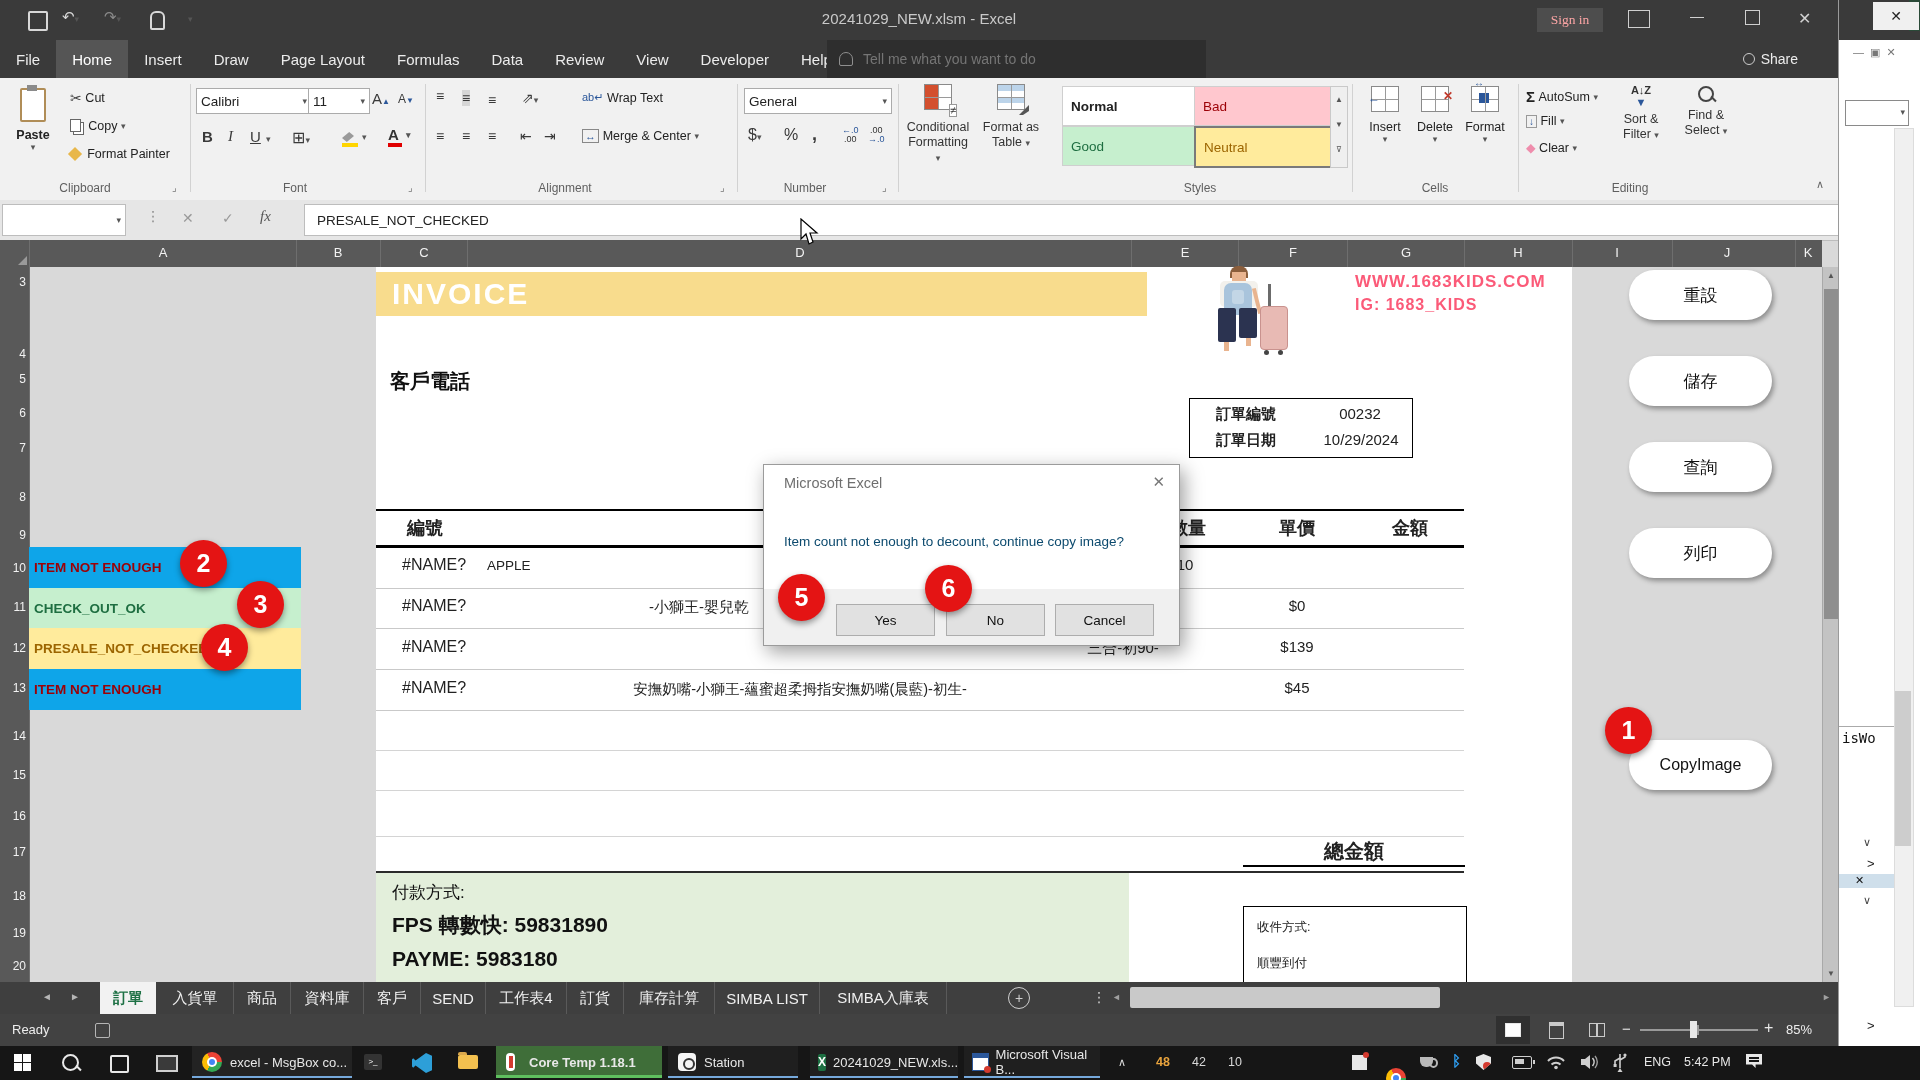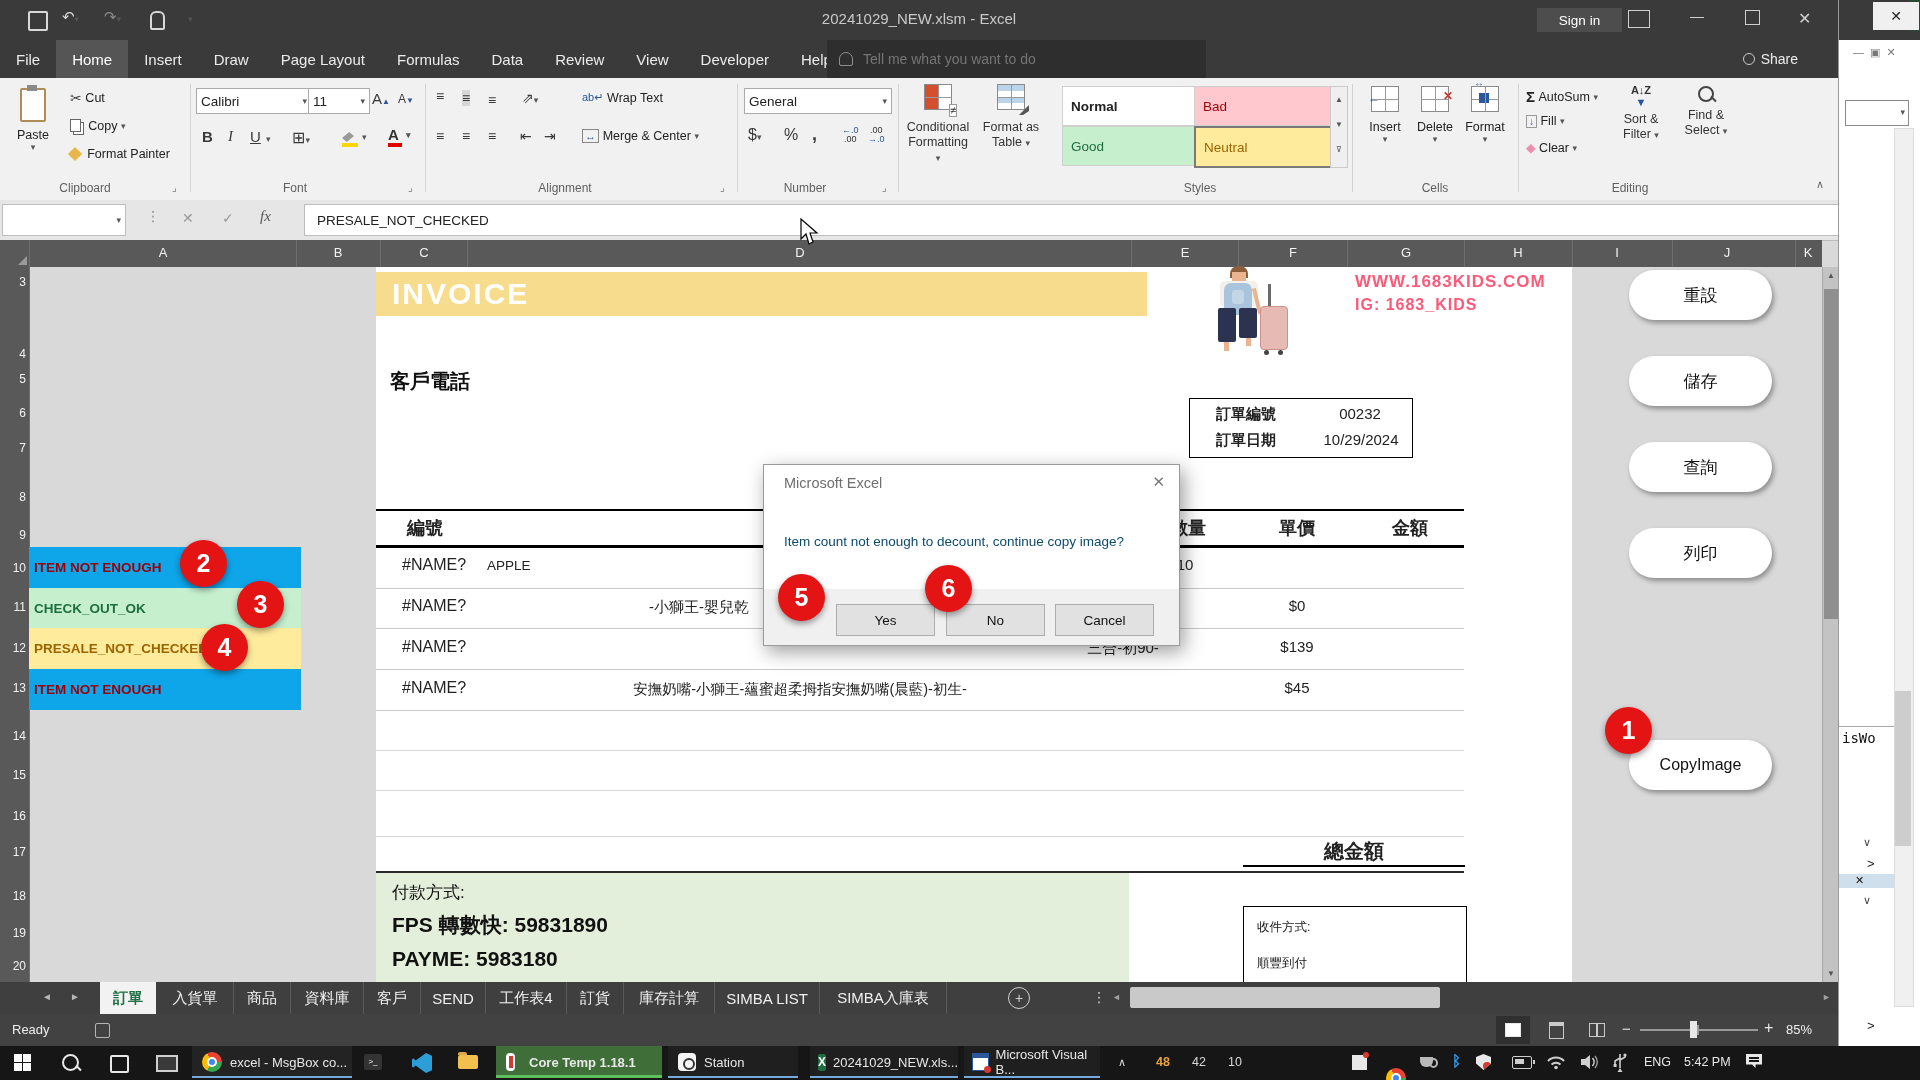--- a/index.html
+++ b/index.html
@@ -81,21 +81,21 @@
 
 <div id="screen">
 
   <div class="abs titlebar">
     <div class="abs" style="left:28px;top:11px;width:16px;height:16px;border:2px solid #d8d8d8;border-radius:2px;"></div>
     <div class="abs qat" style="left:62px;top:8px;"><span>↶</span><span class="car">▾</span></div>
     <div class="abs qat" style="left:104px;top:8px;color:#8a8a8a;"><span>↷</span><span class="car">▾</span></div>
     <div class="abs" style="left:150px;top:11px;width:11px;height:15px;border:2px solid #d8d8d8;border-radius:6px 6px 2px 2px;"></div>
     <div class="abs qat car" style="left:188px;top:14px;">▾</div>
     <div class="abs" style="left:0;right:0;top:10px;text-align:center;font-size:15px;color:#c9c9c9;">20241029_NEW.xlsm  -  Excel</div>
-    <div class="abs" style="left:1537px;top:8px;width:85px;height:24px;background:#4d4d4d;color:#ffffff;font-size:13.5px;display:flex;align-items:center;justify-content:center;">Sign in</div>
+    <div class="abs" style="left:1537px;top:8px;width:66px;height:24px;background:#4d4d4d;color:#fca5a5;font-size:13.5px;display:flex;align-items:center;justify-content:center;font-family:Liberation Serif, serif;">Sign in</div>
     <div class="abs wctl" style="left:1628px;top:10px;width:20px;height:16px;border:1.5px solid #cfcfcf;"></div>
     <div class="abs wctl" style="left:1690px;top:8px;">—</div>
     <div class="abs wctl" style="left:1745px;top:10px;width:13px;height:13px;border:1.5px solid #cfcfcf;"></div>
     <div class="abs wctl" style="left:1798px;top:9px;font-size:16px;">✕</div>
   </div>
 
   <div class="abs tabrow flex">
     <div class="rtab">File</div>
     <div class="rtab active">Home</div>
     <div class="rtab">Insert</div>
@@ -116,21 +116,21 @@
       <span>Share</span>
     </div>
   </div>
 
   <div class="abs ribbon">
 
     <div class="abs" style="left:8px;top:6px;width:50px;height:94px;text-align:center;">
       <div style="width:22px;height:30px;border:2px solid #b08d57;border-radius:2px;background:#fff;margin:4px auto 0;position:relative;">
         <div style="position:absolute;left:5px;top:-5px;width:10px;height:6px;background:#8a8a8a;"></div>
       </div>
-      <div style="font-size:12.5px;margin-top:6px;">Paste</div>
+      <div style="font-size:12.5px;margin-top:6px;font-weight:bold;">Paste</div>
       <div class="car">▾</div>
     </div>
     <div class="abs flex" style="left:70px;top:12px;"><span class="ic">✂</span>&nbsp;<span style="font-size:12.5px">Cut</span></div>
     <div class="abs flex" style="left:70px;top:40px;"><span style="width:9px;height:11px;border:1.5px solid #666;background:#fff;box-shadow:3px 3px 0 -1px #fff,3px 3px 0 0 #666;"></span>&nbsp;&nbsp;<span style="font-size:12.5px">Copy</span>&nbsp;<span class="car">▾</span></div>
     <div class="abs flex" style="left:70px;top:68px;"><span style="width:10px;height:10px;background:#e8b74a;transform:rotate(45deg);"></span>&nbsp;&nbsp;<span style="font-size:12.5px">Format Painter</span></div>
     <div class="gl" style="left:40px;">Clipboard</div>
     <div class="launch" style="left:172px;">⌟</div>
     <div class="gsep" style="left:190px;"></div>
 
     <div class="cbo" style="left:196px;top:10px;width:106px;height:24px;">

